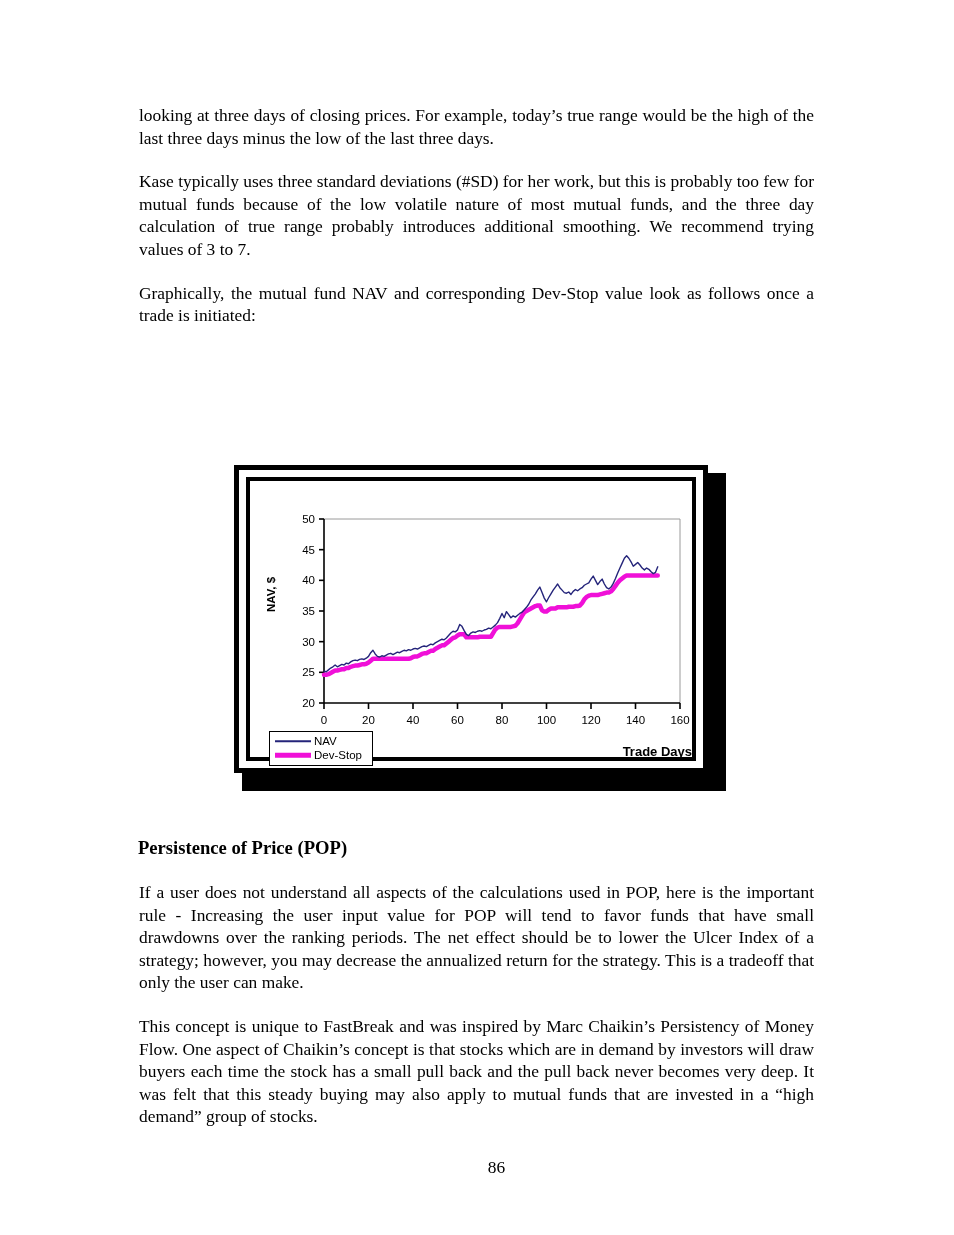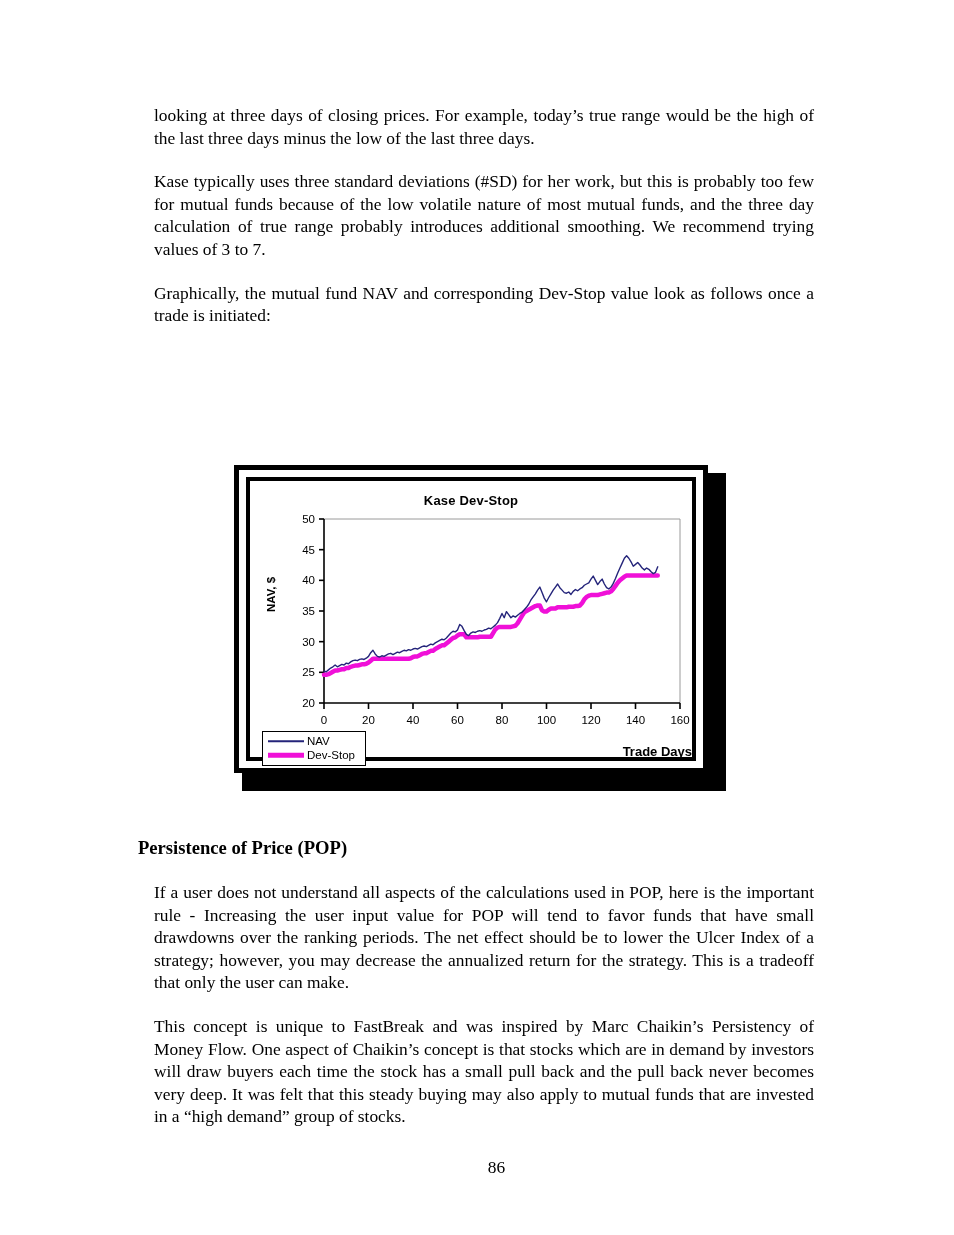--- a/index.html
+++ b/index.html
@@ -13,21 +13,21 @@
   }
   .page { position:absolute; left:0; top:0; width:954px; height:1235px; }
 
   .content { position:absolute; left:138px; top:104px; width:676px; }
 
   p.para {
     font-family:"Liberation Serif", serif;
     font-size:17.4px;
     line-height:22.6px;
     text-align:justify;
-    margin:0 0 21px 16px;
+    margin:0 0 21px 1px;
     text-justify:inter-word;
   }
   p.para:last-child { margin-bottom:0; }
 
   h2.section-head {
     font-family:"Liberation Serif", serif;
     font-size:18.6px;
     font-weight:bold;
     margin:6px 0 22px 0;
     line-height:22px;
@@ -85,21 +85,21 @@
   }
   .xlabel{
     position:absolute;
     left:0; right:0; top:263px;
     text-align:right;
     font-family:"Liberation Sans", sans-serif;
     font-size:13px; font-weight:bold;
   }
   .legend-box{
     position:absolute;
-    left:12px; top:250px;
+    left:19px; top:250px;
     width:104px;
     border:1.5px solid #000000;
     background:#ffffff;
     padding:2px 4px 3px 4px;
     box-sizing:border-box;
     z-index:5;
   }
   .legend-row{ display:flex; align-items:center; height:14px; }
   .legend-swatch{ width:38px; height:10px; position:relative; flex:0 0 38px; }
   .legend-swatch i{
@@ -140,21 +140,20 @@
     <p class="para">Kase typically uses three standard deviations (#SD) for her work, but this is probably too few for mutual funds because of the low volatile nature of most mutual funds, and the three day calculation of true range probably introduces additional smoothing.  We recommend trying values of 3 to 7.</p>
     <p class="para">Graphically, the mutual fund NAV and corresponding Dev-Stop value look as follows once a trade is initiated:</p>
   </div>
 
   <div class="figure-wrap">
     <div class="frame-shadow"></div>
     <div class="frame-outer">
       <div class="frame-inner">
         <div class="chart-stage">
 
-          <div class="chart-title">Kase Dev-Stop</div>
 
           <div class="ylabel">NAV, $</div>
           <div class="xlabel">Trade Days</div>
 
           <svg class="plot-svg" id="plot" width="456" height="290" viewBox="0 0 456 290">
               <line x1="74" y1="38" x2="430" y2="38" stroke="#9a9a9a" stroke-width="1"></line>
               <line x1="430" y1="38" x2="430" y2="222" stroke="#9a9a9a" stroke-width="1"></line>
               <line x1="74" y1="38" x2="74" y2="222" stroke="#000000" stroke-width="1.6"></line>
               <line x1="74" y1="222" x2="430" y2="222" stroke="#000000" stroke-width="1.6"></line>
               <line x1="69" y1="222" x2="74" y2="222" stroke="#000000" stroke-width="1.6"></line>

